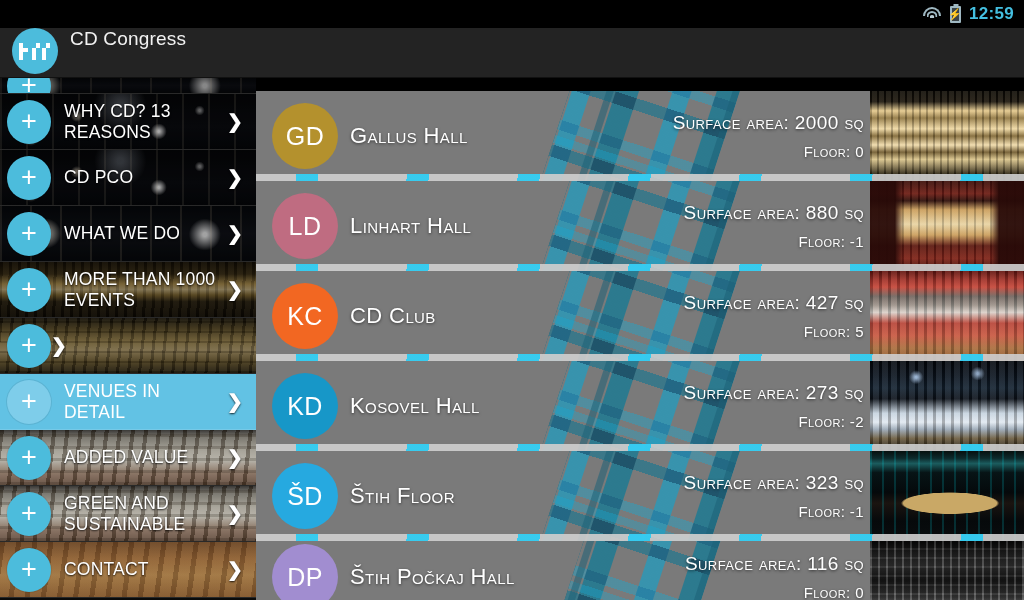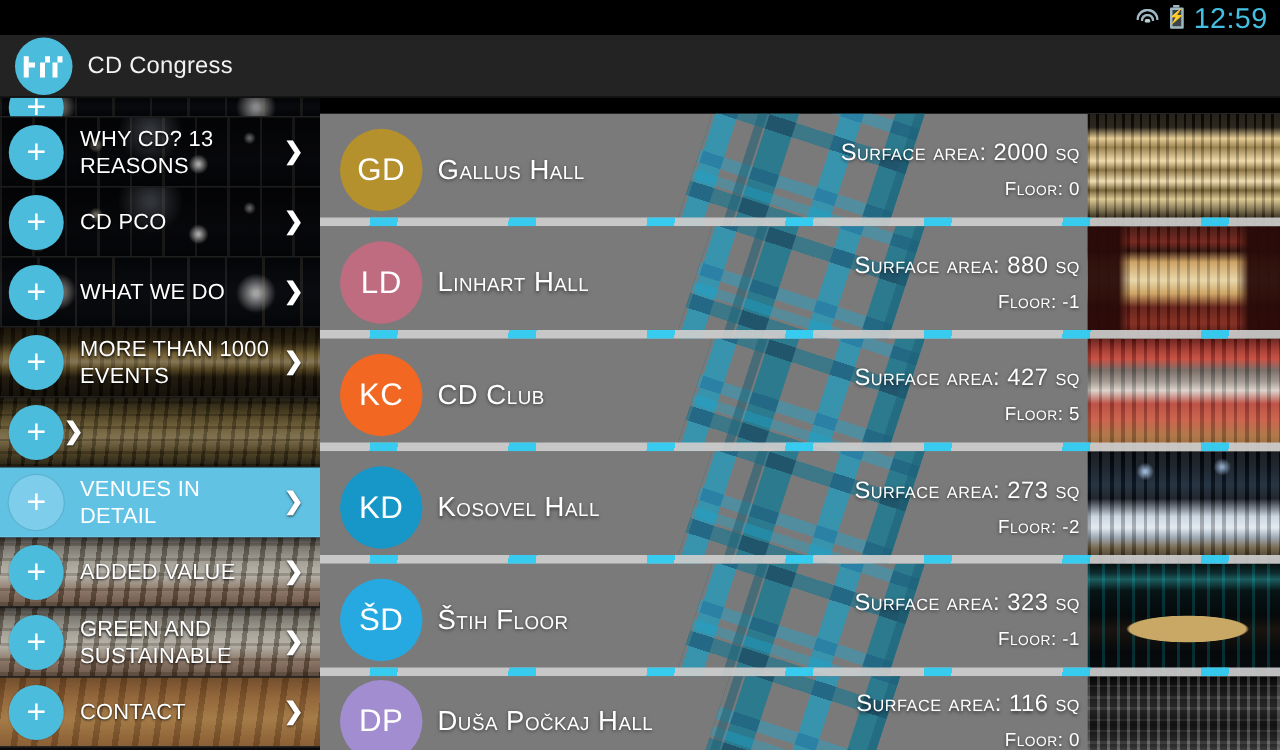--- a/index.html
+++ b/index.html
@@ -6,39 +6,39 @@
   html,body { width:1024px; height:600px; overflow:hidden; background:#000; }
   body { font-family:"Liberation Sans", sans-serif; }
 
   
   #statusbar{
     position:absolute; left:0; top:0; width:1024px; height:28px;
     background:#000; display:flex; align-items:center; justify-content:flex-end;
     padding-right:10px; gap:8px;
   }
   #statusbar .clock{
-    color:#44bfe0; font-size:23px; letter-spacing:.3px; font-weight:400;
+    color:#44bfe0; font-size:17px; letter-spacing:.3px; font-weight:700;
   }
   .wifi-ico{ width:20px; height:16px; position:relative; }
   .wifi-ico i{ position:absolute; left:50%; transform:translateX(-50%);
      border:2px solid #9fb8c2; border-bottom:none; border-radius:12px 12px 0 0; }
   .wifi-ico i.a{ width:18px; height:9px; top:1px; }
   .wifi-ico i.b{ width:11px; height:6px; top:5px; }
   .wifi-ico i.c{ width:5px; height:3px; top:9px; background:#b8ccd4; border-color:#b8ccd4;}
   .batt-ico{ width:11px; height:17px; border:2px solid #9fb8c2; border-radius:1px;
      position:relative; background:#3a4449; }
   .batt-ico:before{ content:""; position:absolute; top:-4px; left:50%; transform:translateX(-50%);
      width:5px; height:2px; background:#9fb8c2; }
   .batt-ico span{ position:absolute; left:50%; top:50%; transform:translate(-50%,-50%);
      color:#dfe9ee; font-size:11px; line-height:1; }
 
   
   #actionbar{
     position:absolute; left:0; top:28px; width:1024px; height:50px;
-    background:#232323; display:flex; align-items:center; padding-left:12px; gap:12px;
+    background:#232323; display:flex; align-items:flex-start; padding-left:12px; gap:12px;
     border-bottom:1px solid #111; z-index:40;
   }
   #applogo{
     width:46px; height:46px; border-radius:50%; background:#4cbcdc;
     display:flex; align-items:center; justify-content:center; flex:none;
     overflow:hidden;
   }
   #applogo svg{ display:block; }
   #apptitle{ color:#f2f2f2; font-size:19px; font-weight:400; letter-spacing:.2px; }
 
@@ -453,21 +453,21 @@
         </div>
         <div class="thumb">
           <div class="th th-roundStage"></div>
         </div>
         <div class="sep"></div>
       </div>
       <div class="vrow" style="height: 72px;">
         <div class="pattern"></div>
         <div class="veil"></div>
         <div class="badge" style="background: rgb(161, 141, 208);">DP</div>
-        <div class="vname">Duša Počkaj Hall</div>
+        <div class="vname">Štih Počkaj Hall</div>
         <div class="meta">
           <div class="m1">Surface area: 116 sq</div>
           <div class="m2">Floor: 0</div>
         </div>
         <div class="thumb">
           <div class="th th-bwRig"></div>
         </div>
       </div>
     </div>
 

